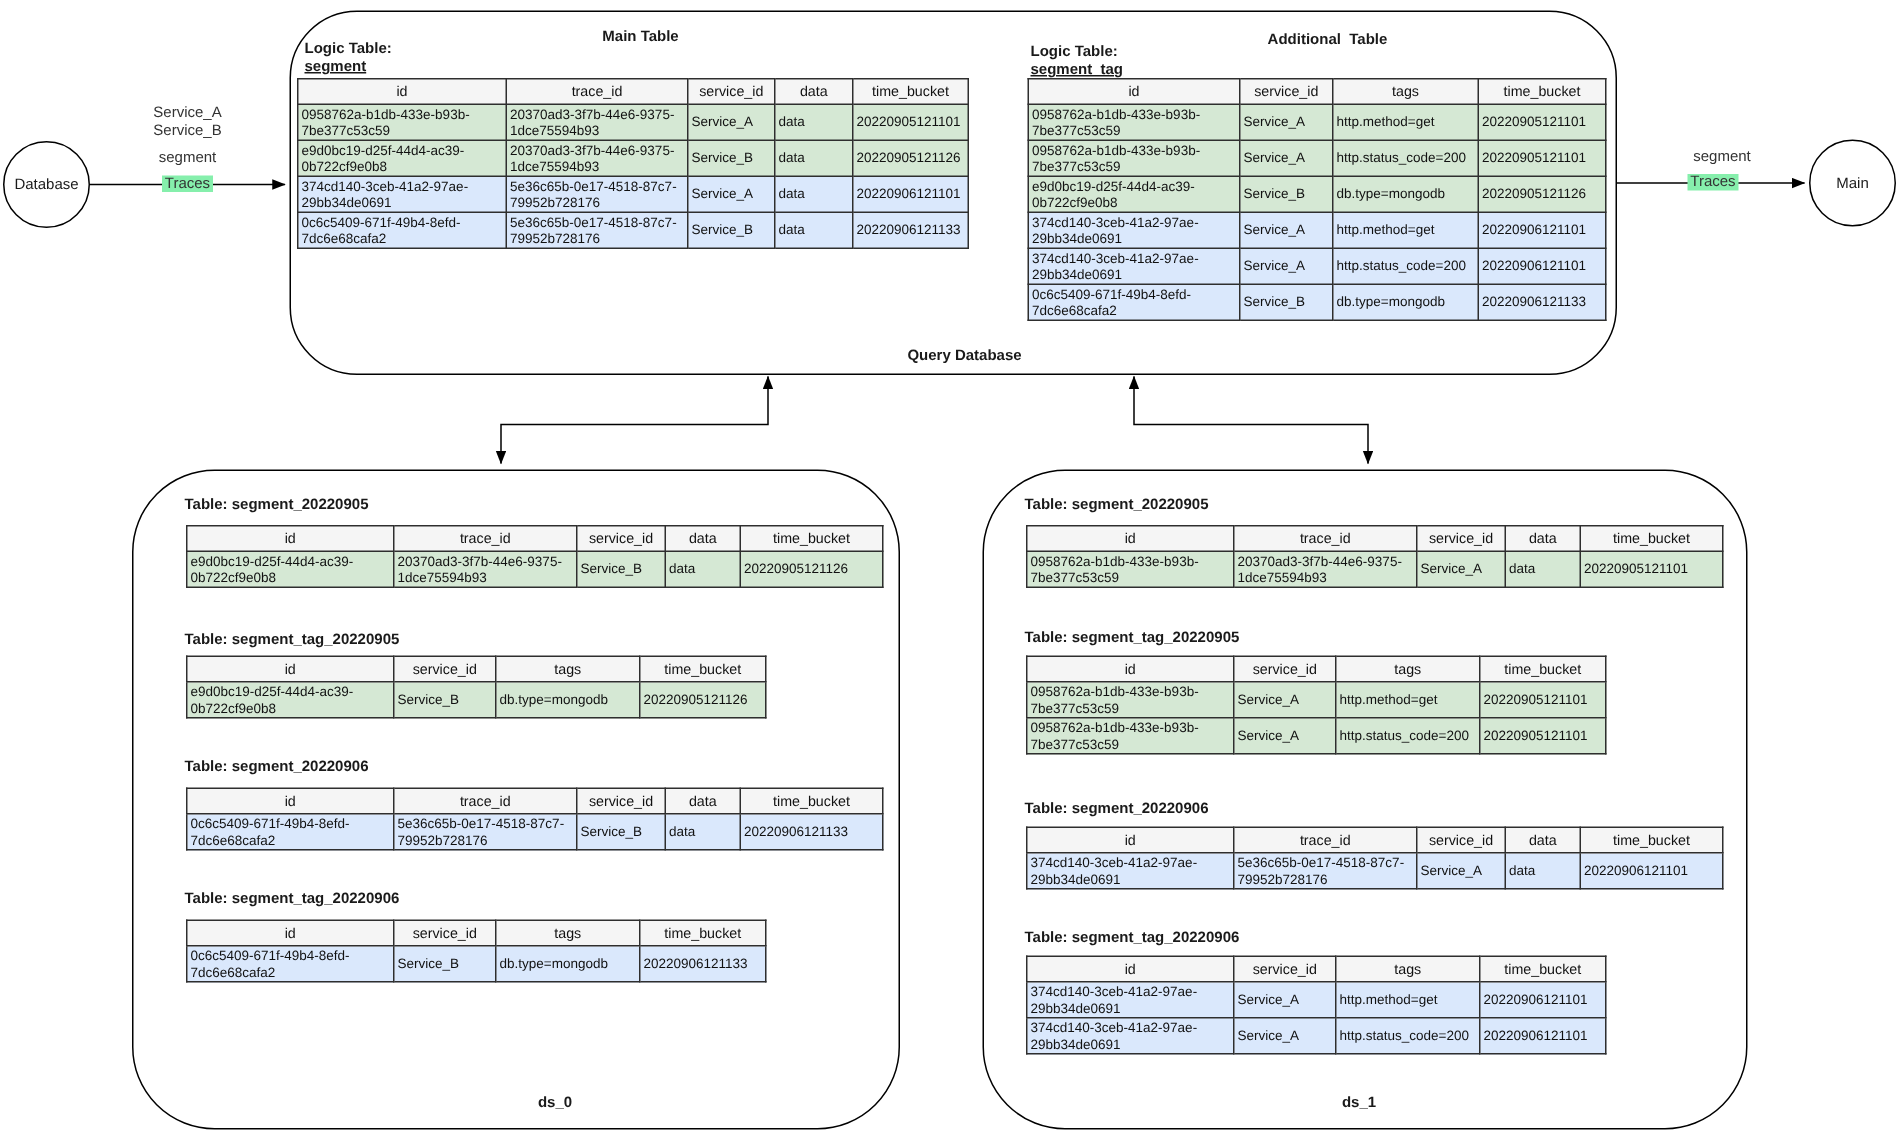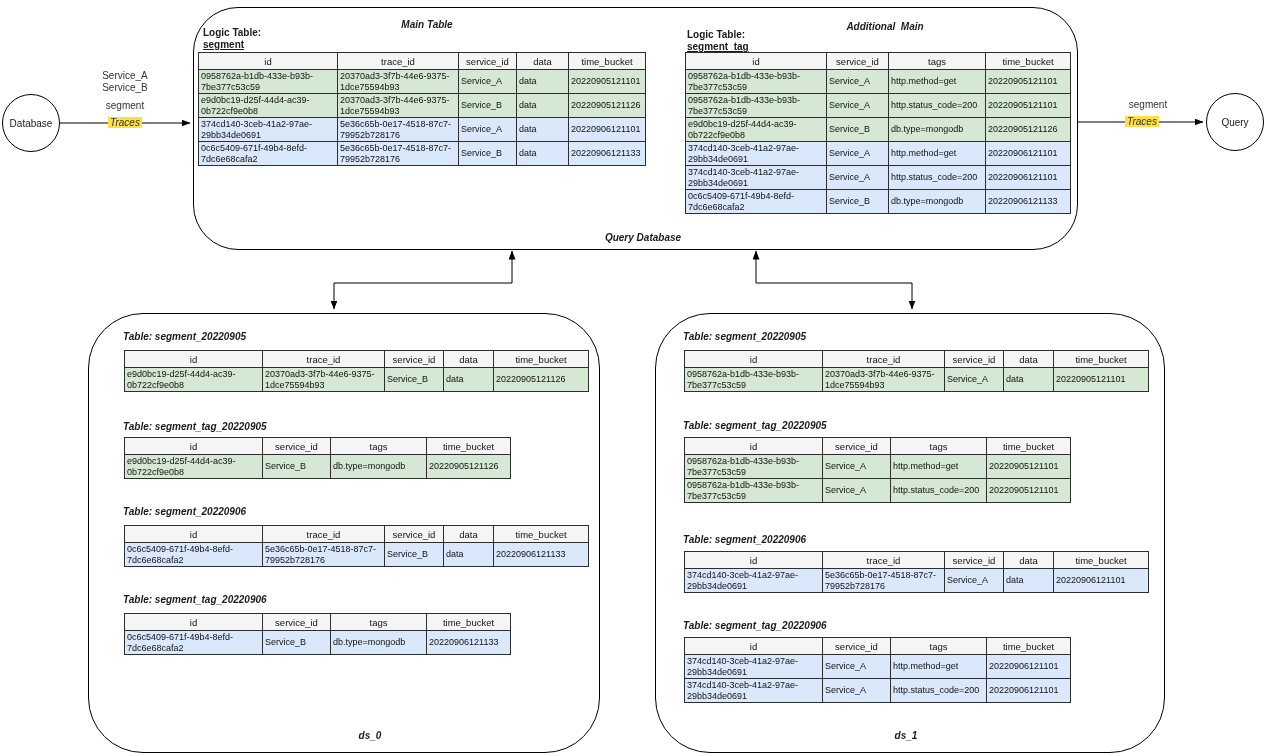--- a/index.html
+++ b/index.html
@@ -11,26 +11,26 @@
   }
   .node-circle {
     position: absolute; width: 58px; height: 58px;
     border: 1px solid #000; border-radius: 50%; background: #fff;
     display: flex; align-items: center; justify-content: center;
     font-size: 10px;
   }
   .rbox { position: absolute; border: 1px solid #000; background: #fff; }
   .big-round { border-radius: 45px; }
   .ds-round { border-radius: 55px; }
-  .section-title { position: absolute; font-size: 10px; font-weight: bold; white-space: pre; font-style: italic; }
+  .section-title { position: absolute; font-size: 10px; font-weight: bold; white-space: pre; }
   .centered { text-align: center; }
   .logic-heading { position: absolute; font-size: 10px; font-weight: bold; line-height: 12px; }
   .logic-heading .tname { text-decoration: underline; }
   .flow-label { position: absolute; font-size: 10px; color: #333; text-align: center; line-height: 12px; }
-  .on-line { background: #fde047; padding: 0 2px; font-style: italic; }
+  .on-line { background: #86efac; padding: 0 2px; }
   .tbl-wrap { position: absolute; }
   .dtable { border-collapse: collapse; table-layout: fixed; }
   .dtable th {
     border: 1px solid #2e2e2e; font-weight: normal; font-size: 9.5px;
     height: 17px; padding: 0 2px; text-align: center; color: #111;
   }
   .dtable td {
     border: 1px solid #2e2e2e; font-size: 9px; line-height: 10.5px;
     padding: 1px 2px; height: 22px; vertical-align: middle;
     overflow-wrap: break-word; color: #111;
@@ -62,21 +62,21 @@
     <div>Service_B</div>
   </div>
   <div class="flow-label" style="left:75px; top:100px; width:100px;">
     <span>segment</span>
   </div>
   <div class="flow-label" style="left:75px; top:117px; width:100px;">
     <span class="on-line">Traces</span>
   </div>
 
   <div class="node-circle" style="left:1206px; top:93px;">
-    <span>Query</span>
+    <span>Main</span>
   </div>
   <div class="flow-label" style="left:1098px; top:99px; width:100px;">
     <span>segment</span>
   </div>
   <div class="flow-label" style="left:1092px; top:116px; width:100px;">
     <span class="on-line">Traces</span>
   </div>
 
   <div class="rbox big-round" style="left:193px; top:7px; width:885px; height:243px;"></div>
 
@@ -129,21 +129,21 @@
             <td style="background: rgb(218, 232, 252);">0c6c5409-671f-49b4-8efd-7dc6e68cafa2</td>
             <td style="background: rgb(218, 232, 252);">5e36c65b-0e17-4518-87c7-79952b728176</td>
             <td style="background: rgb(218, 232, 252);">Service_B</td>
             <td style="background: rgb(218, 232, 252);">data</td>
             <td style="background: rgb(218, 232, 252);">20220906121133</td>
           </tr>
         </tbody>
       </table>
     </div>
 
-  <div class="section-title centered" style="left:785px; top:21px; width:200px;">Additional  Main</div>
+  <div class="section-title centered" style="left:785px; top:21px; width:200px;">Additional  Table</div>
   <div class="logic-heading" style="left:687px; top:29px;">
     <div>Logic Table:</div>
     <div class="tname">segment_tag</div>
   </div>
   <div class="tbl-wrap" style="left:685px; top:52px;">
       <table class="dtable">
         <colgroup>
           <col style="width: 141px;">
           <col style="width: 62px;">
           <col style="width: 97px;">

